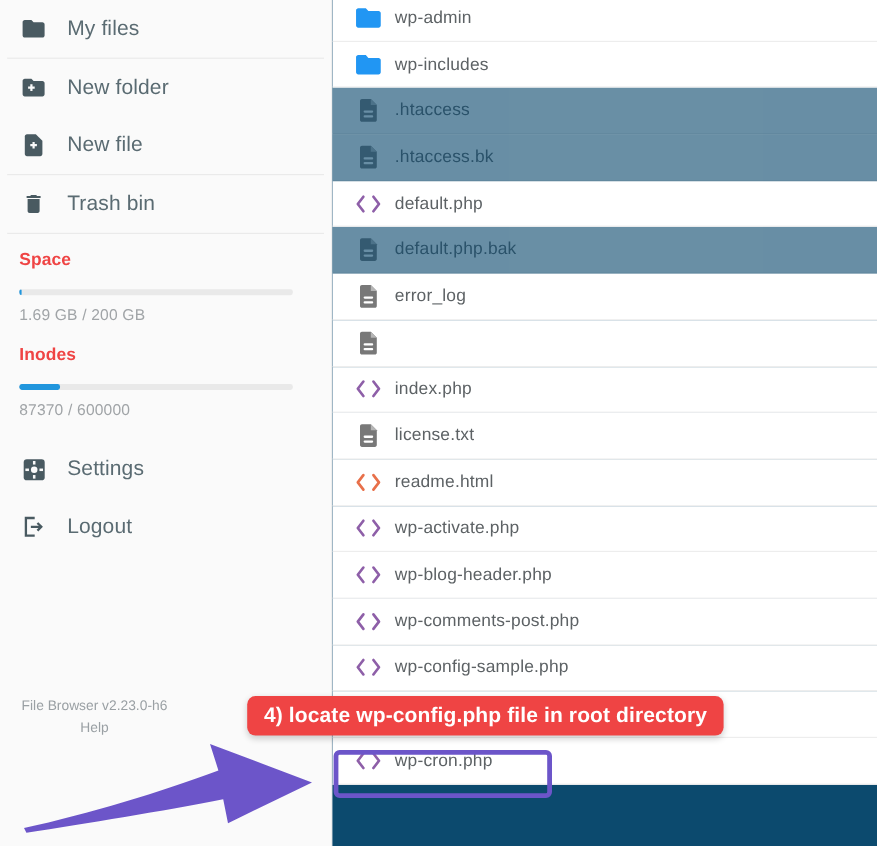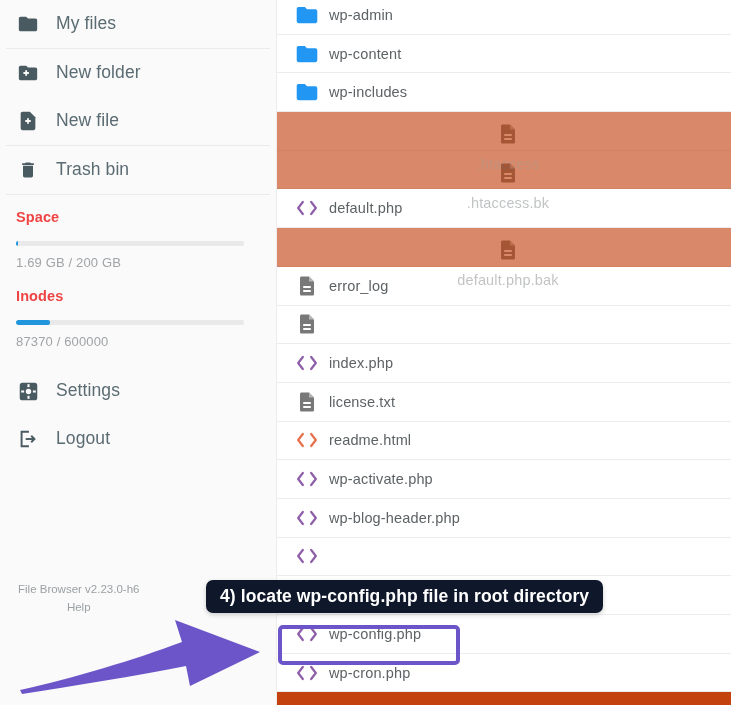--- a/index.html
+++ b/index.html
@@ -109,40 +109,40 @@
     color: #9aa0a4;
   }
   #sidebar-footer .foot-line { display: block; text-align: center; }
   #sidebar-footer .foot-help { cursor: pointer; }
 
   
   #listing {
     flex: 1 1 auto;
     position: relative;
     overflow: hidden;
-    background: #c2410c;
+    background: #0c4a6e;
   }
   #listing-inner {
     position: absolute;
     top: -4px;
     left: 0;
     right: 0;
   }
 
   .file-row {
     display: flex;
     align-items: center;
     height: 38.7px;
     box-sizing: border-box;
     border-bottom: 1px solid #ededed;
     padding-left: 8px;
     cursor: pointer;
     background: #ffffff;
   }
-  .file-row.dim { opacity: .38; flex-direction: column; }
+  .file-row.dim { opacity: .38; }
   .file-row .f-icon {
     width: 44px;
     flex: 0 0 44px;
     display: flex;
     align-items: center;
     justify-content: center;
   }
   .file-row .f-icon svg { display: block; }
   .file-name {
     font-size: 14.5px;
@@ -309,28 +309,20 @@
             </svg>
           </span>
           <span class="file-name">wp-admin</span>
         </div>
         <div class="file-row">
           <span class="f-icon">
             <svg width="26" height="26" viewBox="0 0 24 24" fill="#2196f3">
               <path d="M10 4.5H4.2c-.9 0-1.7.8-1.7 1.7v11.6c0 .9.8 1.7 1.7 1.7h15.6c.9 0 1.7-.8 1.7-1.7V8.4c0-.9-.8-1.7-1.7-1.7h-7.8L10 4.5z"></path>
             </svg>
           </span>
-          <span class="file-name">wp-content</span>
-        </div>
-        <div class="file-row">
-          <span class="f-icon">
-            <svg width="26" height="26" viewBox="0 0 24 24" fill="#2196f3">
-              <path d="M10 4.5H4.2c-.9 0-1.7.8-1.7 1.7v11.6c0 .9.8 1.7 1.7 1.7h15.6c.9 0 1.7-.8 1.7-1.7V8.4c0-.9-.8-1.7-1.7-1.7h-7.8L10 4.5z"></path>
-            </svg>
-          </span>
           <span class="file-name">wp-includes</span>
         </div>
         <div class="file-row dim">
           <span class="f-icon">
             <svg width="24" height="24" viewBox="0 0 24 24">
               <path d="M14 2.5H6.6c-.9 0-1.6.7-1.6 1.6v15.8c0 .9.7 1.6 1.6 1.6h10.8c.9 0 1.6-.7 1.6-1.6V7.5L14 2.5z" fill="#787878"></path>
               <path d="M14 2.5V7.5h5" fill="#b5b5b5"></path>
               <rect x="8" y="12" width="8" height="1.9" rx=".9" fill="#ffffff"></rect>
               <rect x="8" y="16" width="8" height="1.9" rx=".9" fill="#ffffff"></rect>
             </svg>
@@ -436,20 +428,21 @@
           </span>
           <span class="file-name">wp-blog-header.php</span>
         </div>
         <div class="file-row">
           <span class="f-icon">
             <svg width="26" height="22" viewBox="0 0 28 22" fill="none" stroke="#8e5fa8" stroke-width="2.4" stroke-linecap="round" stroke-linejoin="round">
               <path d="M9.5 4.5L4.5 11l5 6.5"></path>
               <path d="M18.5 4.5l5 6.5-5 6.5"></path>
             </svg>
           </span>
+          <span class="file-name">wp-comments-post.php</span>
         </div>
         <div class="file-row">
           <span class="f-icon">
             <svg width="26" height="22" viewBox="0 0 28 22" fill="none" stroke="#8e5fa8" stroke-width="2.4" stroke-linecap="round" stroke-linejoin="round">
               <path d="M9.5 4.5L4.5 11l5 6.5"></path>
               <path d="M18.5 4.5l5 6.5-5 6.5"></path>
             </svg>
           </span>
           <span class="file-name">wp-config-sample.php</span>
         </div>
@@ -474,18 +467,18 @@
       </div>
   </section>
 </div>
 
 <div id="overlay">
 
   <svg id="arrow" viewBox="0 0 272 92">
     <path d="M6 82 C 60 70, 120 52, 168 34 L 161 12 L 246 44 L 176 78 L 172 58 C 122 68, 58 78, 8 86 Z" fill="#6c55c9"></path>
   </svg>
 
-  <div id="callout" style="background: #0f172a;">
+  <div id="callout" style="background: #ef4444;">
     <span id="callout-text">4) locate wp-config.php file in root directory</span>
   </div>
 
   <div id="highlight-box" style="border-color: rgb(108, 85, 201);"></div>
 </div>
 
 </body></html>

